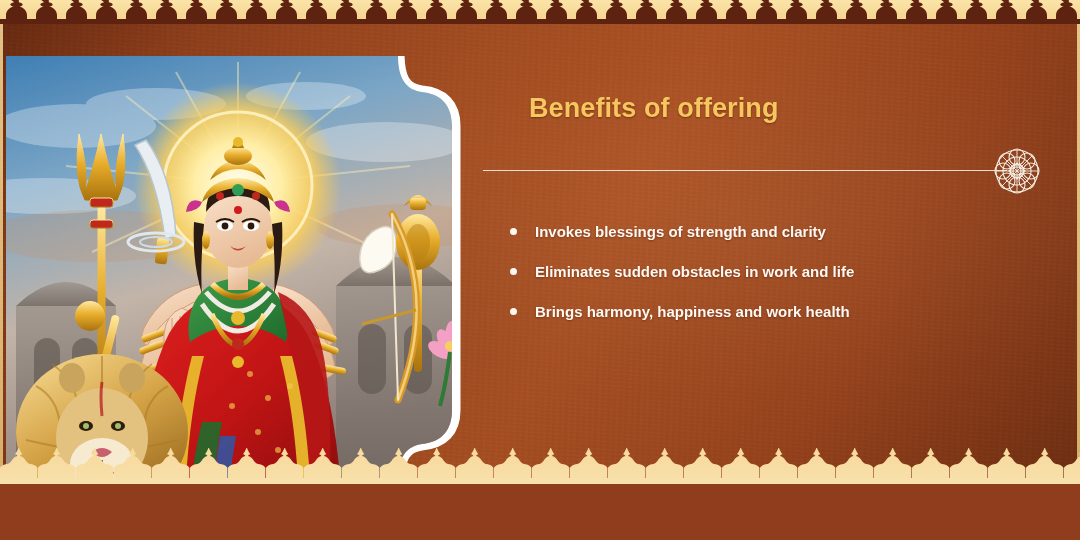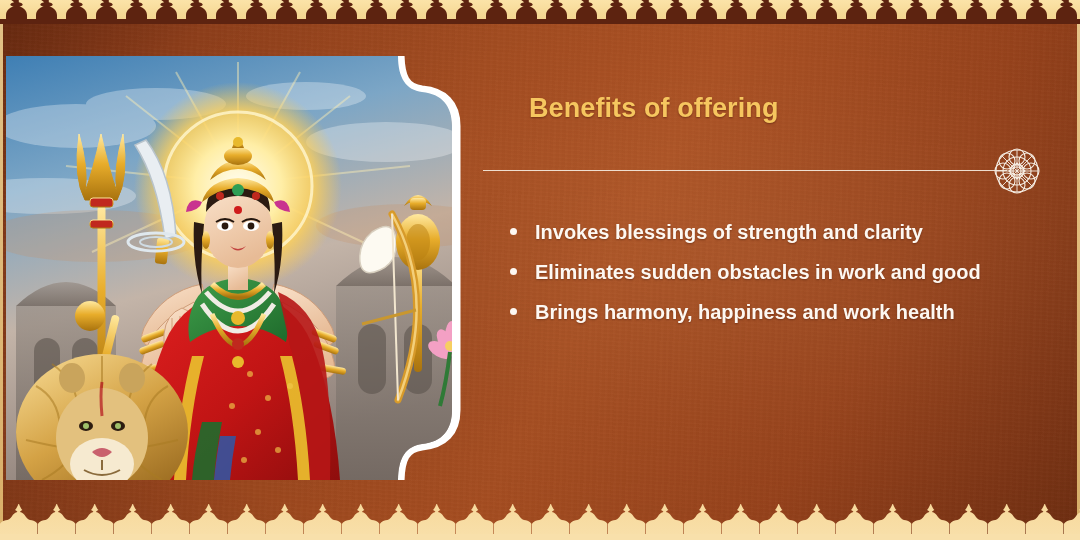--- a/index.html
+++ b/index.html
@@ -6,21 +6,21 @@
   html,body { width:1080px; height:540px; overflow:hidden; }
   body {
     font-family:"Liberation Sans", sans-serif;
     background:#8f3d1c;
     position:relative;
   }
 
   
   #slide {
     position:absolute; inset:0;
-    width:1080px; height:540px;
+    width:1080px; height:484px;
     overflow:hidden;
     background:
       radial-gradient(120% 110% at 68% 46%, rgba(255,180,120,0.13) 0%, rgba(255,150,90,0.05) 32%, rgba(0,0,0,0.0) 55%, rgba(40,8,0,0.30) 88%, rgba(28,5,0,0.45) 100%),
       linear-gradient(118deg, #6e2d12 0%, #8e3f1b 16%, #a04a1f 38%, #a74e21 55%, #93401a 76%, #6d2d11 100%);
   }
   
   #texture {
     position:absolute; inset:0;
     pointer-events:none;
     opacity:.5;
@@ -93,21 +93,21 @@
   
   #benefits-list {
     position:absolute;
     left:20px; top:150px;
     width:520px;
     list-style:none;
   }
   #benefits-list li {
     position:relative;
     color:#fdf8f2;
-    font-size:20px;
+    font-size:15px;
     font-weight:bold;
     line-height:40px;
     padding-left:32px;
     margin-bottom:0px;
     text-shadow:0 1px 2px rgba(60,14,0,.40);
   }
   #benefits-list li .bullet-dot {
     position:absolute;
     left:7px; top:16px;
     width:7px; height:7px;
@@ -501,21 +501,21 @@
       </div>
     </div>
 
     <ul id="benefits-list">
       <li>
         <span class="bullet-dot"></span>
         <span>Invokes blessings of strength and clarity</span>
       </li>
       <li>
         <span class="bullet-dot"></span>
-        <span>Eliminates sudden obstacles in work and good</span>
+        <span>Eliminates sudden obstacles in work and life</span>
       </li>
       <li>
         <span class="bullet-dot"></span>
         <span>Brings harmony, happiness and work health</span>
       </li>
     </ul>
 
   </div>
 </div>
 

